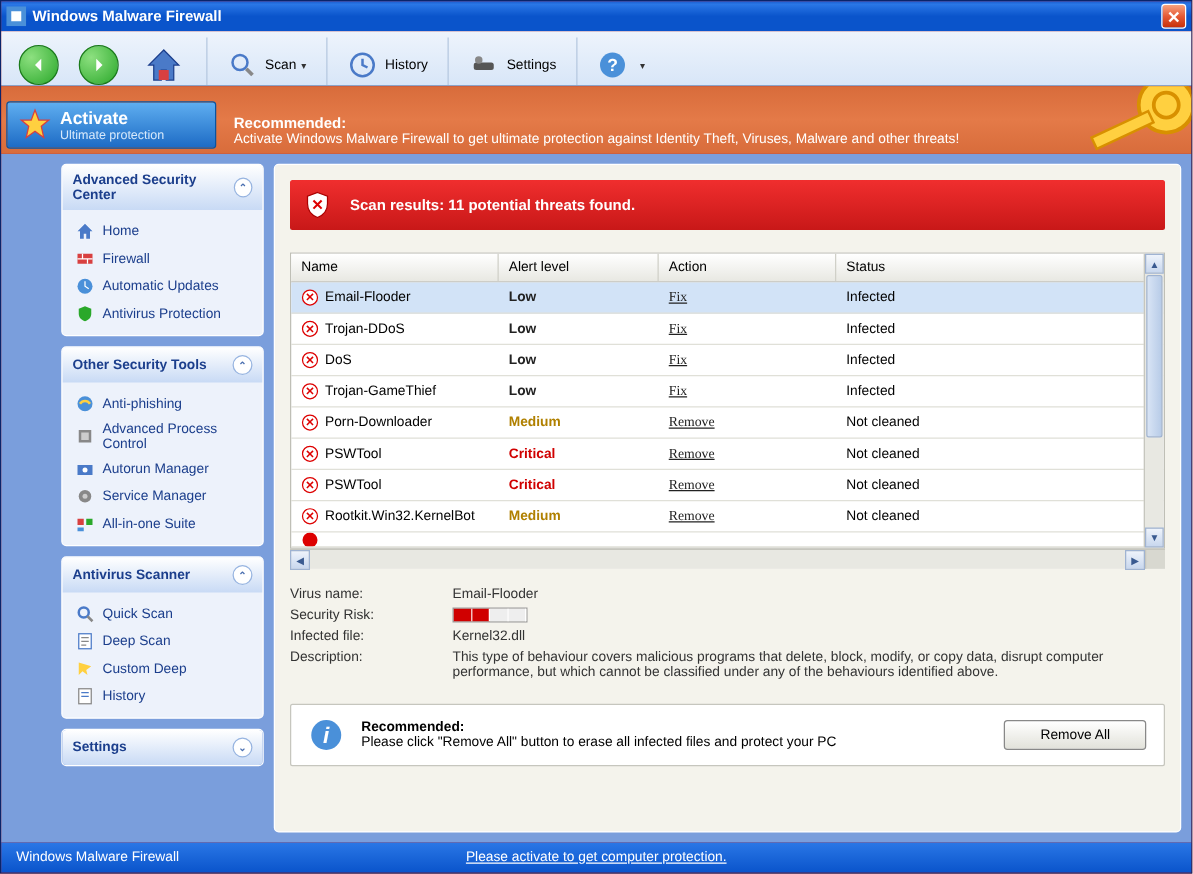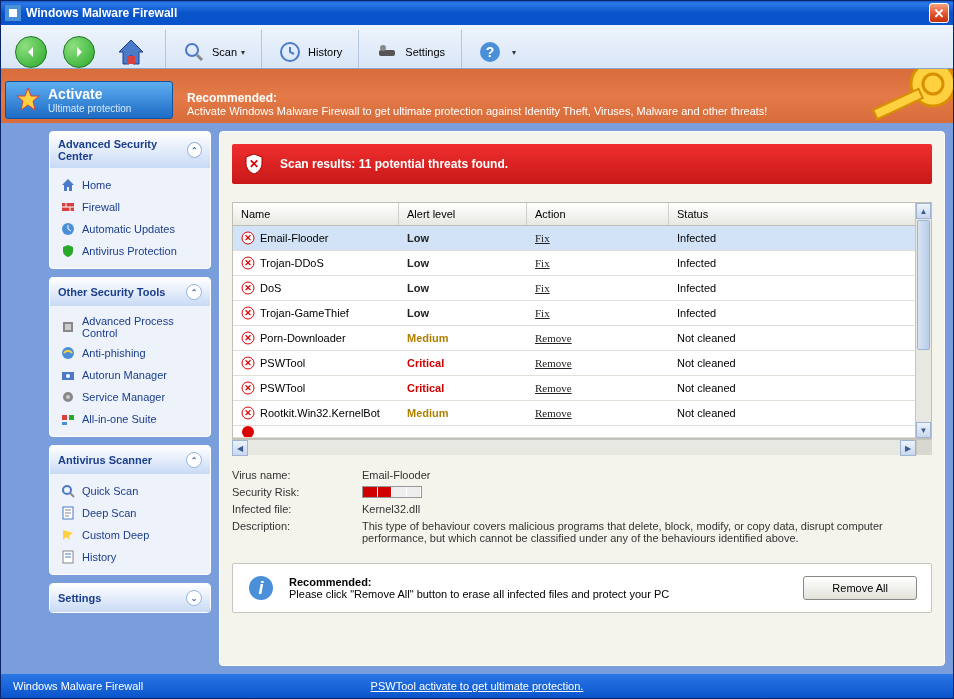--- a/index.html
+++ b/index.html
@@ -214,31 +214,31 @@
       </div>
 
       <div class="panel">
         <div class="panel-hdr">
           <span>Other Security Tools</span>
           <span class="chev">⌃</span>
         </div>
         <div class="panel-body">
           <div class="nav-link">
               <svg class="nav-ic" viewBox="0 0 16 16">
+                <circle cx="8" cy="8" r="6" fill="#4a90d9"></circle>
+                <path d="M4 8c2-3 6-3 8 0" stroke="#ffd040" fill="none" stroke-width="2"></path>
+              </svg>
+              <span>Anti-phishing</span>
+            </div>
+          <div class="nav-link">
+              <svg class="nav-ic" viewBox="0 0 16 16">
                 <rect x="3" y="3" width="10" height="10" fill="#888"></rect>
                 <rect x="5" y="5" width="6" height="6" fill="#ccc"></rect>
               </svg>
               <span>Advanced Process Control</span>
-            </div>
-          <div class="nav-link">
-              <svg class="nav-ic" viewBox="0 0 16 16">
-                <circle cx="8" cy="8" r="6" fill="#4a90d9"></circle>
-                <path d="M4 8c2-3 6-3 8 0" stroke="#ffd040" fill="none" stroke-width="2"></path>
-              </svg>
-              <span>Anti-phishing</span>
             </div>
           <div class="nav-link">
               <svg class="nav-ic" viewBox="0 0 16 16">
                 <rect x="2" y="5" width="12" height="8" fill="#4a7ac8"></rect>
                 <circle cx="8" cy="9" r="2" fill="#fff"></circle>
               </svg>
               <span>Autorun Manager</span>
             </div>
           <div class="nav-link">
               <svg class="nav-ic" viewBox="0 0 16 16">
@@ -488,17 +488,17 @@
           <b>Recommended:</b>
           <span>Please click "Remove All" button to erase all infected files and protect your PC</span>
         </div>
         <button class="remove-all-btn">Remove All</button>
       </div>
     </div>
   </div>
 
   <div class="statusbar">
     <div class="left">Windows Malware Firewall</div>
-    <div class="center"><span>PSWTool activate to get ultimate protection.</span></div>
+    <div class="center"><span>Please activate to get computer protection.</span></div>
     <div class="right"></div>
   </div>
 
 </div>
 
 </body></html>

